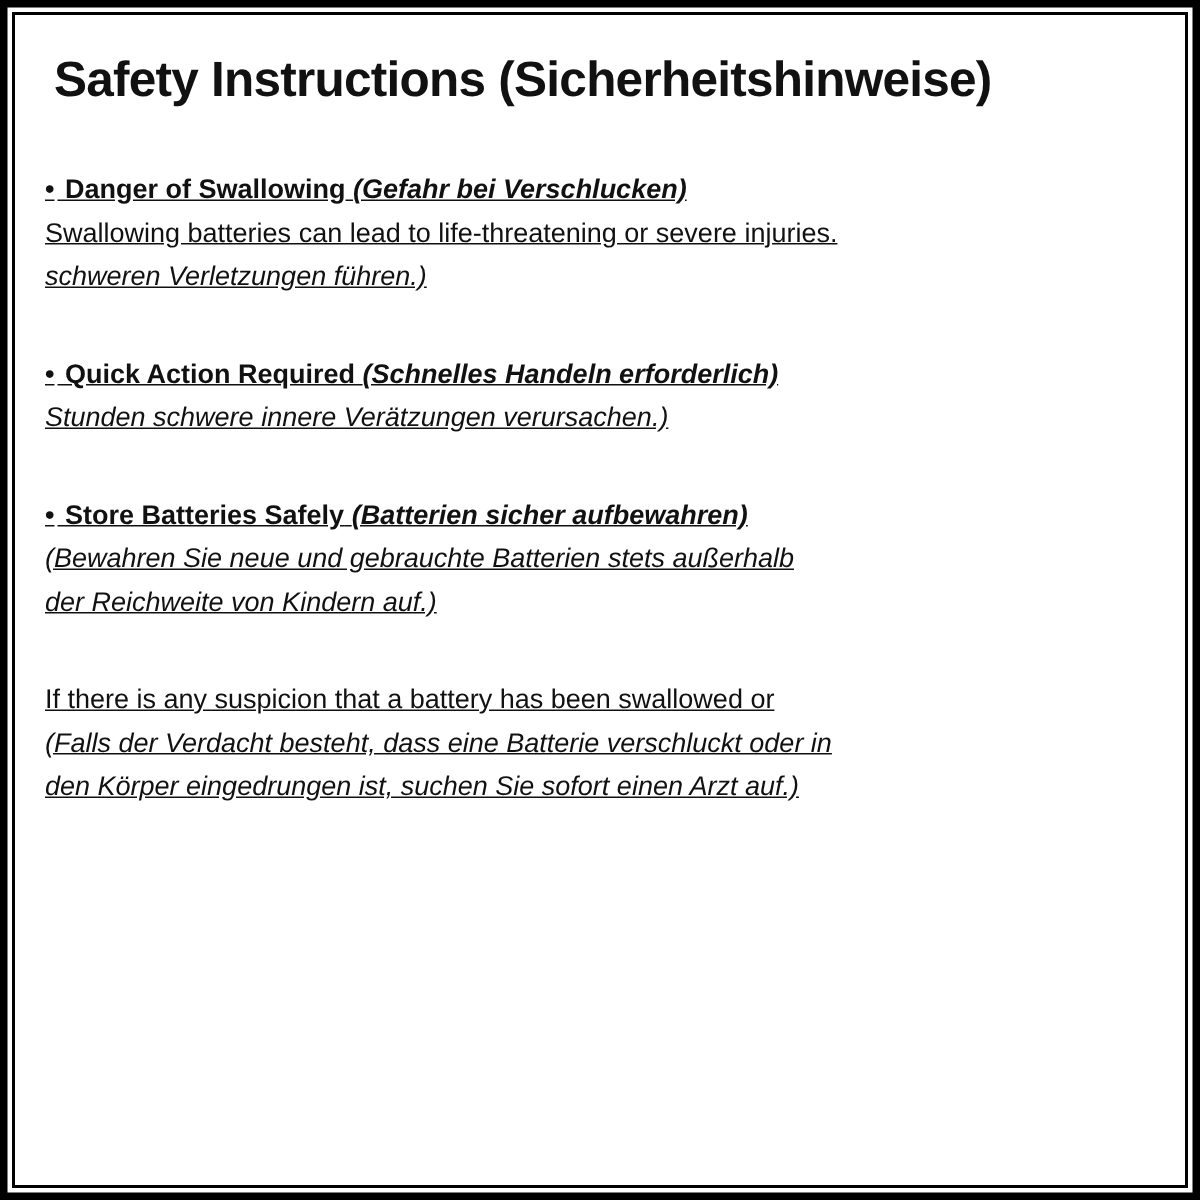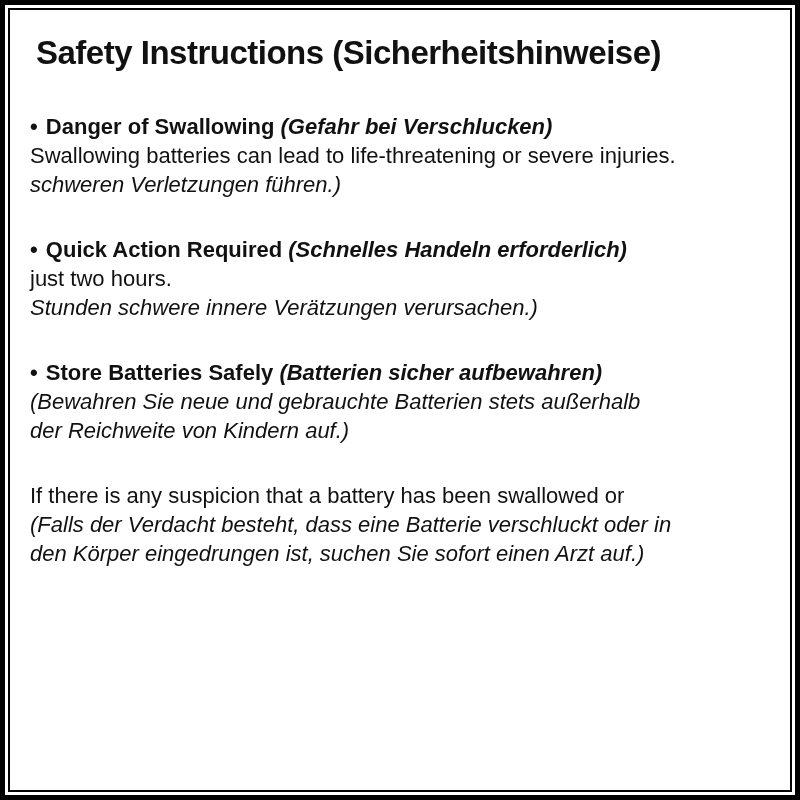--- a/index.html
+++ b/index.html
@@ -29,23 +29,24 @@
     font-size: 33px;
     font-weight: 700;
     letter-spacing: -0.5px;
     margin: 10px 0 40px 6px;
     white-space: nowrap;
   }
   .section {
     margin-bottom: 36px;
   }
   .line {
-    font-size: 22px;
+    font-size: 18px;
     line-height: 29px;
     white-space: nowrap;
+    text-decoration: underline;
   }
   .heading {
     font-weight: 700;
   }
   .heading .h-de {
     font-style: italic;
   }
   .bullet {
     margin-right: 2px;
   }
@@ -62,21 +63,20 @@
     <div class="title">Safety Instructions (Sicherheitshinweise)</div>
 
     <div class="section">
       <div class="line heading"><span class="bullet">•</span> <span class="h-en">Danger of Swallowing</span> <span class="h-de">(Gefahr bei Verschlucken)</span></div>
       <div class="line body">Swallowing batteries can lead to life-threatening or severe injuries.</div>
       <div class="line translation">schweren Verletzungen führen.)</div>
     </div>
 
     <div class="section">
       <div class="line heading"><span class="bullet">•</span> <span class="h-en">Quick Action Required</span> <span class="h-de">(Schnelles Handeln erforderlich)</span></div>
-      <div class="line body">just two hours.</div>
       <div class="line translation">Stunden schwere innere Verätzungen verursachen.)</div>
     </div>
 
     <div class="section">
       <div class="line heading"><span class="bullet">•</span> <span class="h-en">Store Batteries Safely</span> <span class="h-de">(Batterien sicher aufbewahren)</span></div>
       <div class="line translation">(Bewahren Sie neue und gebrauchte Batterien stets außerhalb</div>
       <div class="line translation">der Reichweite von Kindern auf.)</div>
     </div>
 
     <div class="section">

